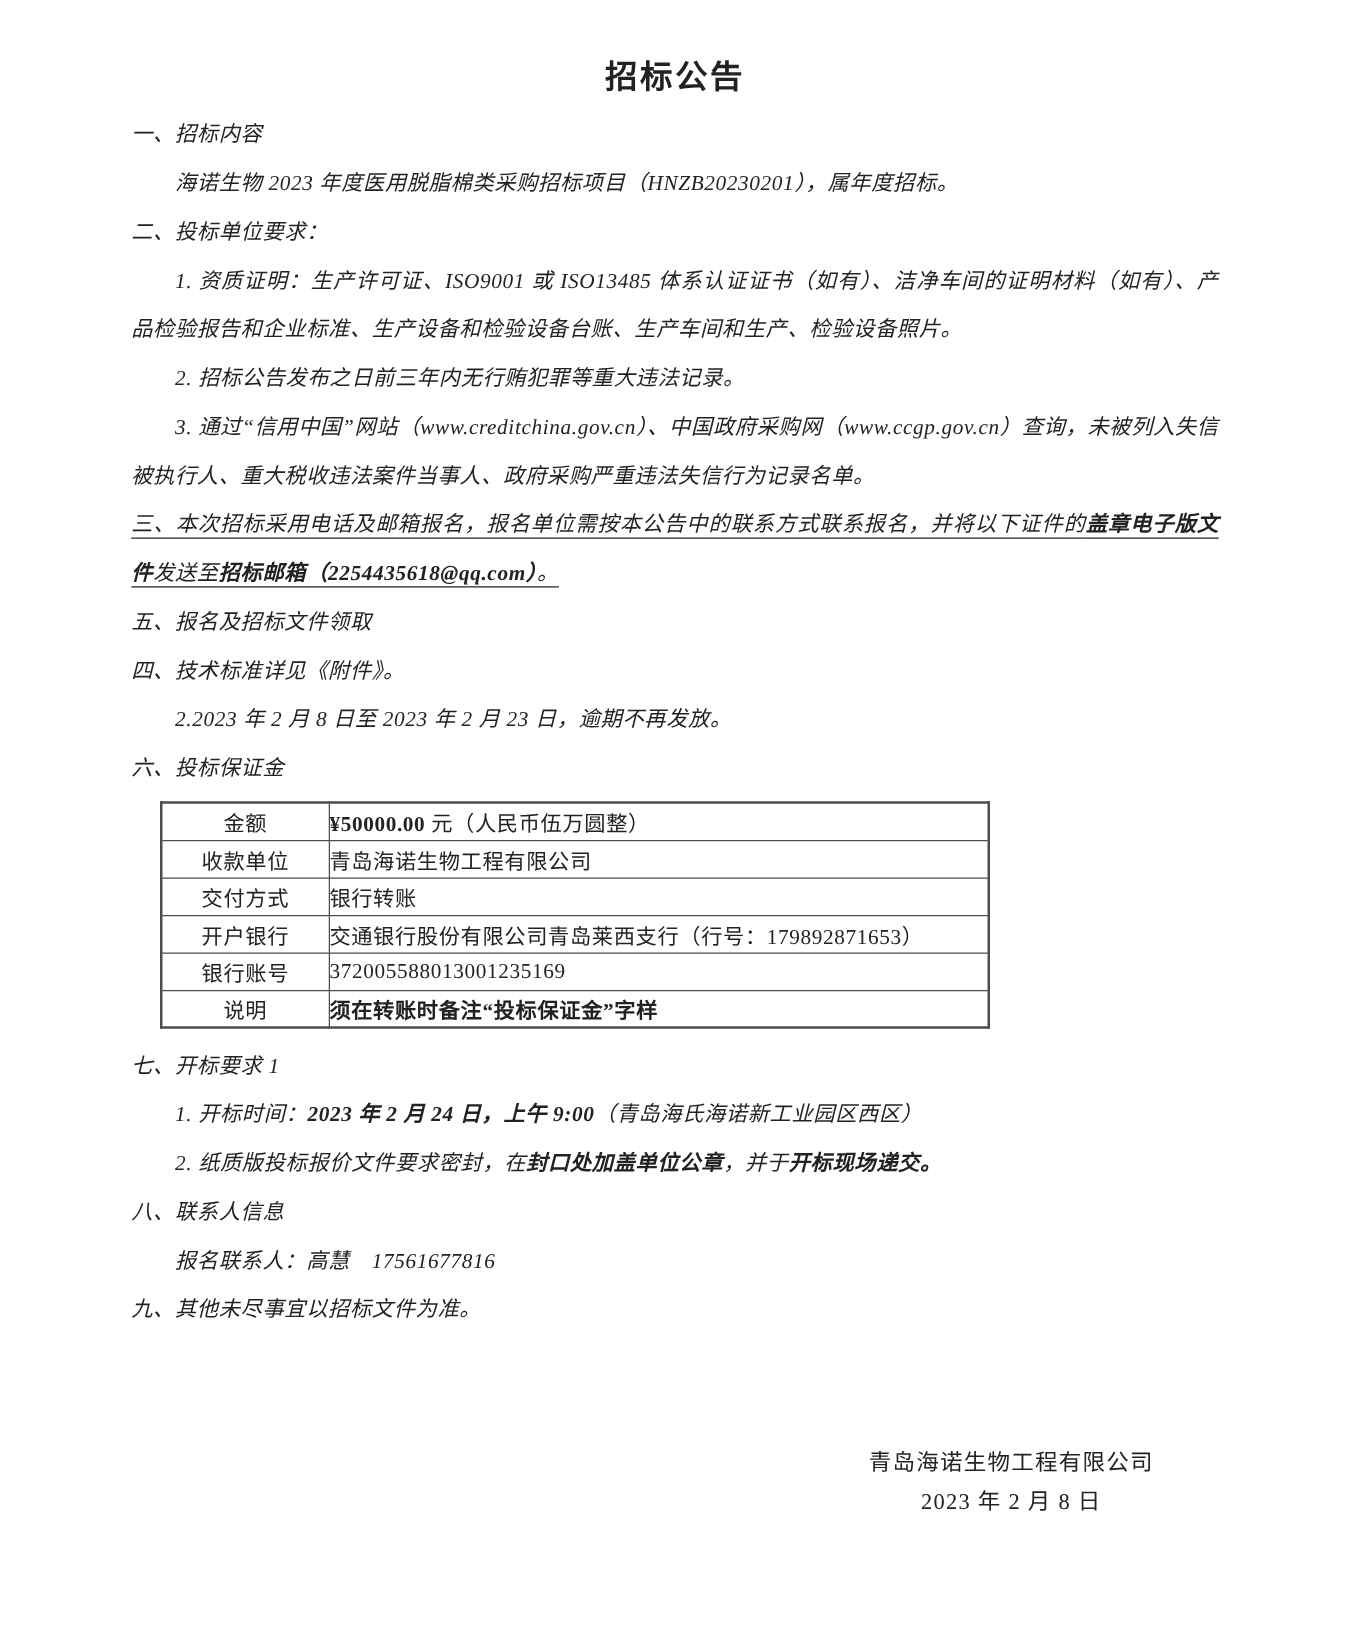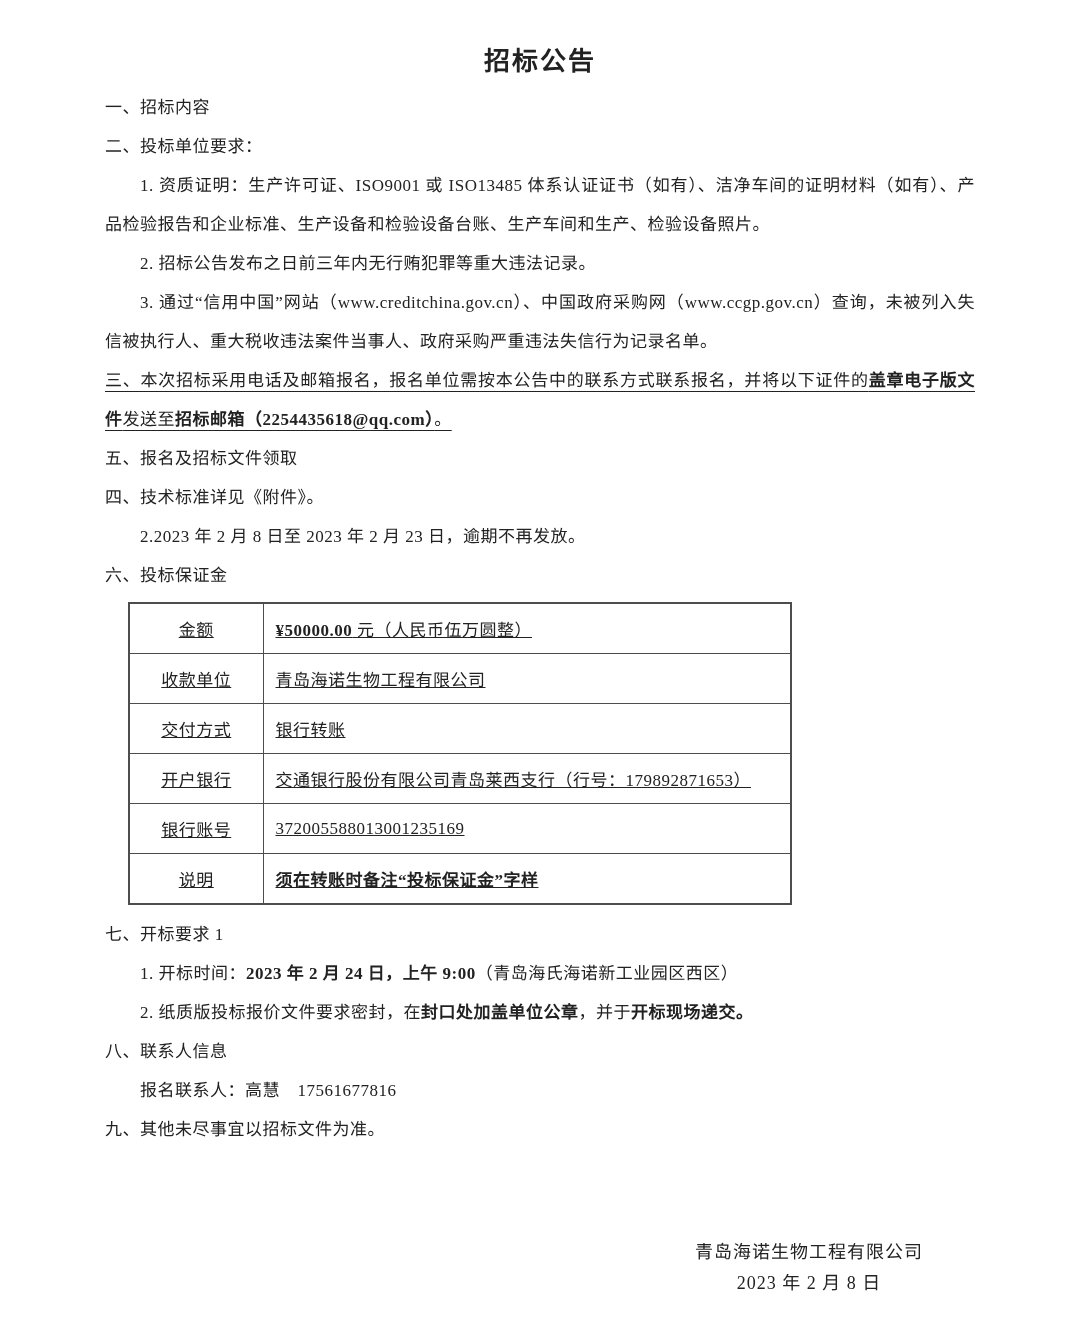--- a/index.html
+++ b/index.html
@@ -20,61 +20,62 @@
     letter-spacing: 2px;
     line-height: 36px;
     margin: 0 0 8px 0;
   }
   p {
     margin: 0;
     font-size: 17px;
     line-height: 39px;
     text-align: justify;
     letter-spacing: 0.5px;
+    font-style: italic;
   }
   .indent { text-indent: 35px; }
   .ul {
     text-decoration: underline;
     text-underline-offset: 5px;
     text-decoration-thickness: 1px;
   }
   b { font-weight: 700; }
   table.deposit {
     border-collapse: collapse;
     width: 664px;
     margin: 7px 0 10px 23px;
     border: 2px solid #4d4d4d;
   }
   table.deposit td {
     border: 1px solid #4d4d4d;
     font-size: 17px;
     height: 30px;
-    padding: 12px;
+    padding: 0;
     letter-spacing: 0.5px;
-    text-decoration: underline;
   }
   td.lbl { width: 134px; text-align: center; }
   td.val { padding: 0 12px; text-align: left; }
   .sig {
     margin: 88px 52px 0 auto;
     width: max-content;
     text-align: center;
     font-size: 18px;
     line-height: 31px;
   }
   .sig div { letter-spacing: 1px; }
 </style>
 </head>
 <body>
 
 <div class="page">
 
   <h1 class="doc-title">招标公告</h1>
 
   <p>一、招标内容</p>
+  <p class="indent">海诺生物 2023 年度医用脱脂棉类采购招标项目（HNZB20230201），属年度招标。</p>
 
   <p>二、投标单位要求：</p>
   <p class="indent">1. 资质证明：生产许可证、ISO9001 或 ISO13485 体系认证证书（如有）、洁净车间的证明材料（如有）、产品检验报告和企业标准、生产设备和检验设备台账、生产车间和生产、检验设备照片。</p>
   <p class="indent">2. 招标公告发布之日前三年内无行贿犯罪等重大违法记录。</p>
   <p class="indent">3. 通过“信用中国”网站（www.creditchina.gov.cn）、中国政府采购网（www.ccgp.gov.cn）查询，未被列入失信被执行人、重大税收违法案件当事人、政府采购严重违法失信行为记录名单。</p>
 
   <p><span class="ul"><span>三、本次招标采用电话及邮箱报名，报名单位需按本公告中的联系方式联系报名，并将以下证件的</span><b>盖章电子版文件</b><span>发送至</span><b>招标邮箱（2254435618@qq.com）</b><span>。</span></span></p>
 
   <p>五、报名及招标文件领取</p>
 

